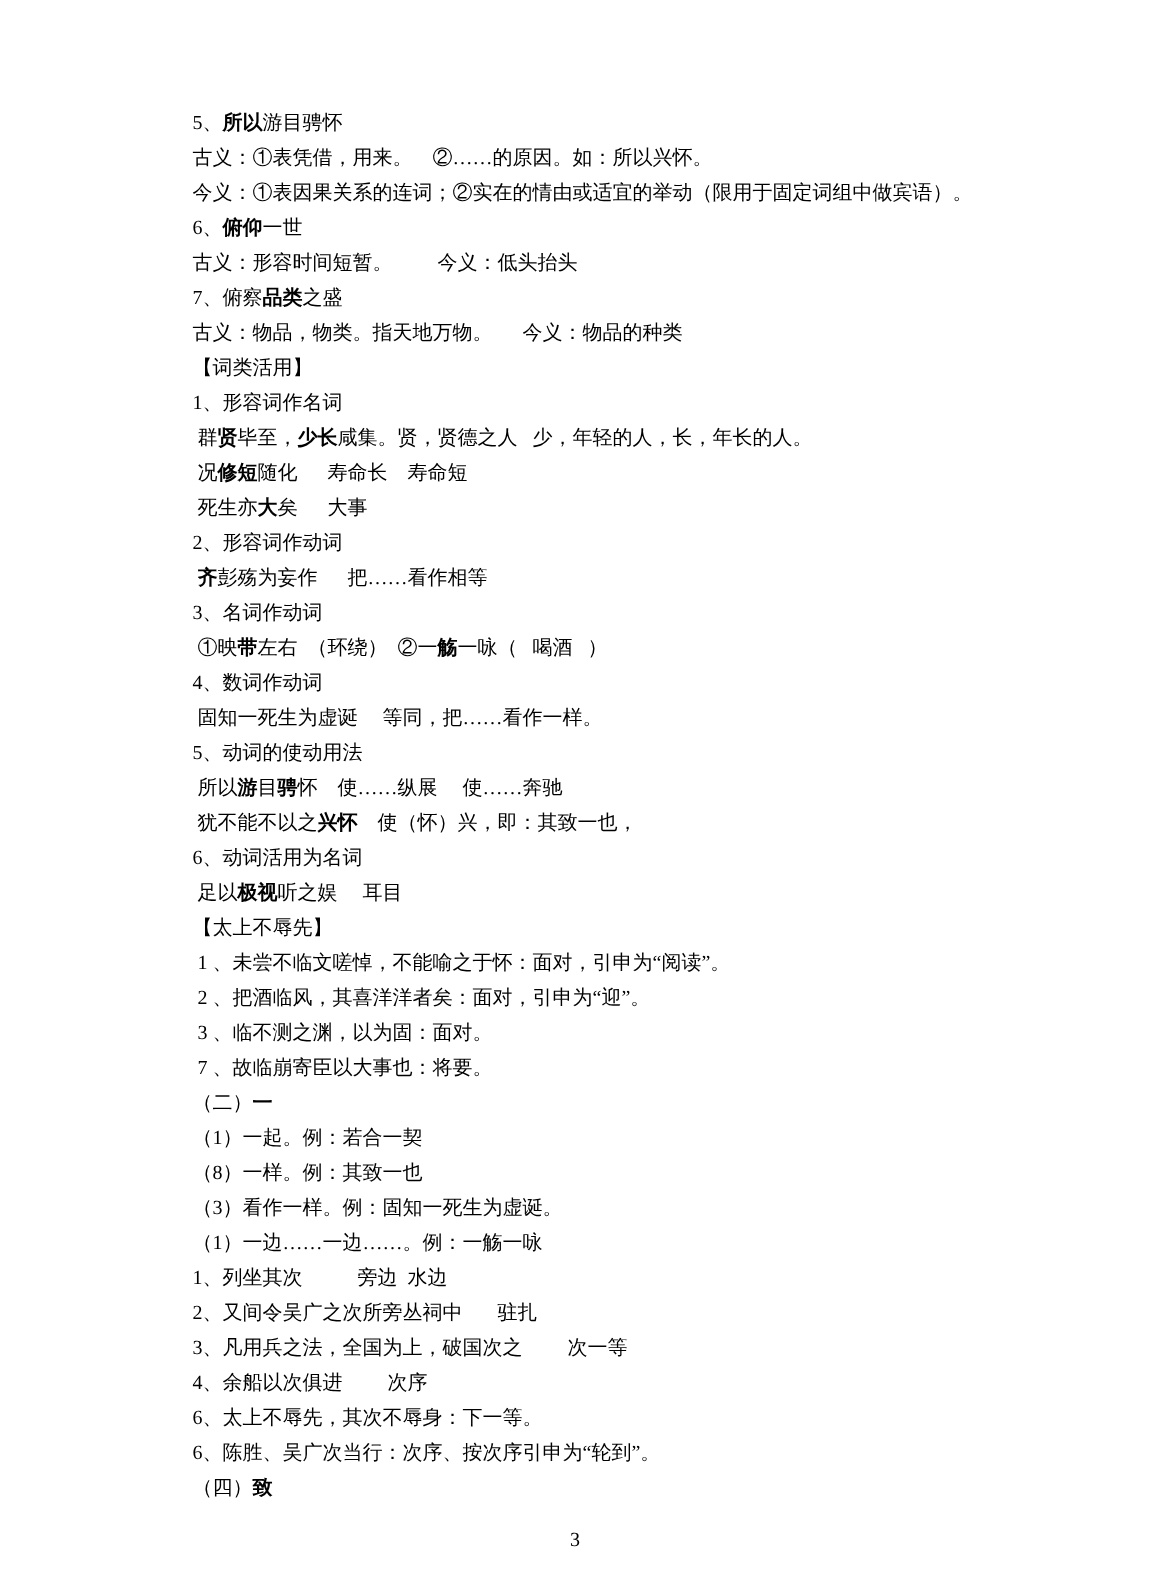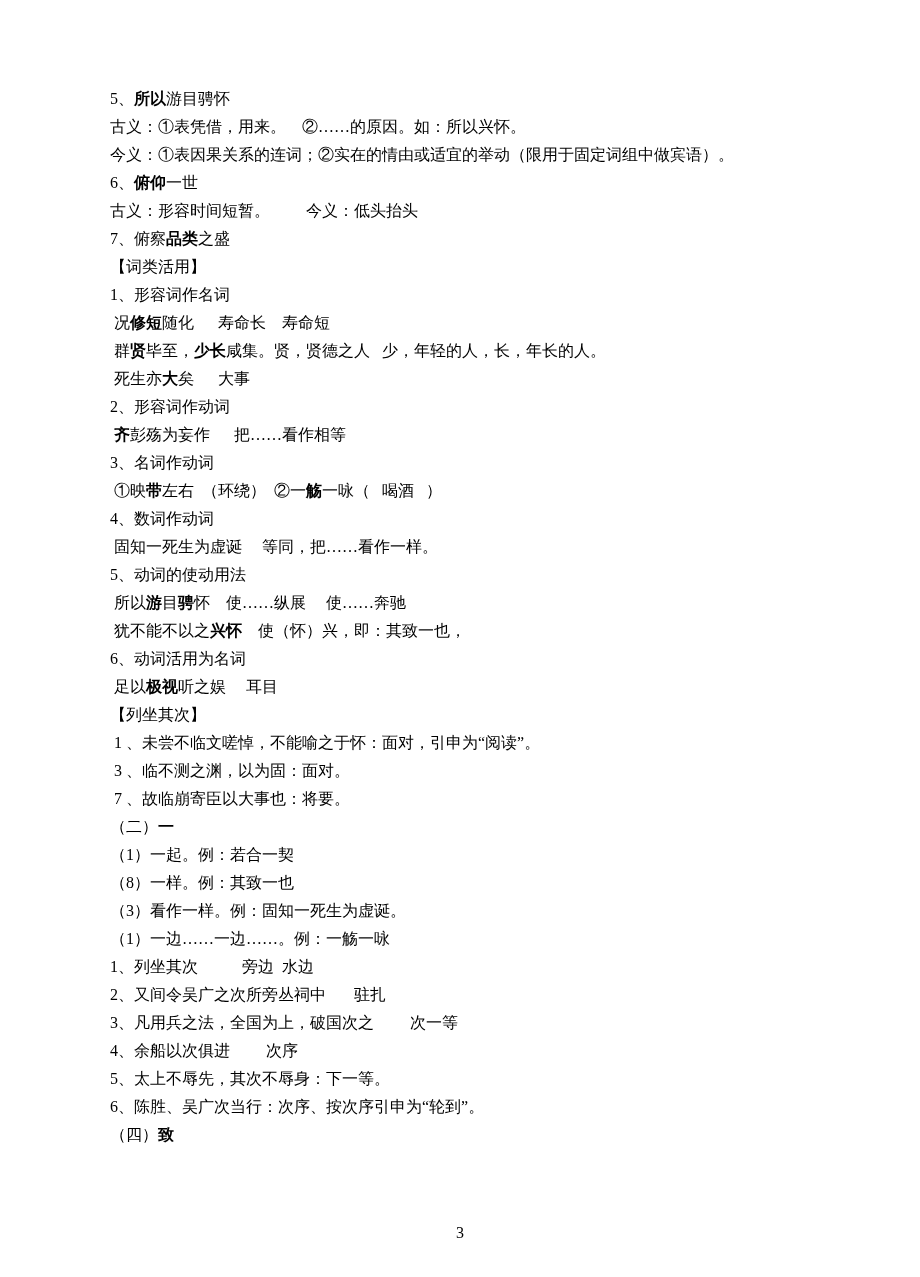--- a/index.html
+++ b/index.html
@@ -13,20 +13,21 @@
   }
   .page {
     width: 920px;
     min-height: 1277px;
     padding: 85px 110px 40px 110px;
     box-sizing: border-box;
     position: relative;
   }
   .line {
     white-space: pre-wrap;
+    margin-left: 44px;
   }
   .bold { font-weight: bold; }
   .pagenum {
     position: absolute;
     bottom: 30px;
     left: 0;
     width: 100%;
     text-align: center;
     font-size: 16px;
   }
@@ -35,47 +36,49 @@
 <body>
 
 <div class="page">
   <div id="content">
       <div class="line"><span>5、</span><span class="bold">所以</span><span>游目骋怀</span></div>
       <div class="line"><span>古义：①表凭借，用来。    ②……的原因。如：所以兴怀。</span></div>
       <div class="line"><span>今义：①表因果关系的连词；②实在的情由或适宜的举动（限用于固定词组中做宾语）。</span></div>
       <div class="line"><span>6、</span><span class="bold">俯仰</span><span>一世</span></div>
       <div class="line"><span>古义：形容时间短暂。         今义：低头抬头</span></div>
       <div class="line"><span>7、俯察</span><span class="bold">品类</span><span>之盛</span></div>
+      <div class="line"><span>古义：物品，物类。指天地万物。      今义：物品的种类</span></div>
       <div class="line"><span>【词类活用】</span></div>
       <div class="line"><span>1、形容词作名词</span></div>
+      <div class="line"><span> 群</span><span class="bold">贤</span><span>毕至，</span><span class="bold">少长</span><span>咸集。贤，贤德之人   少，年轻的人，长，年长的人。</span></div>
       <div class="line"><span> 况</span><span class="bold">修短</span><span>随化      寿命长    寿命短</span></div>
-      <div class="line"><span> 群</span><span class="bold">贤</span><span>毕至，</span><span class="bold">少长</span><span>咸集。贤，贤德之人   少，年轻的人，长，年长的人。</span></div>
       <div class="line"><span> 死生亦</span><span class="bold">大</span><span>矣      大事</span></div>
       <div class="line"><span>2、形容词作动词</span></div>
       <div class="line"><span> </span><span class="bold">齐</span><span>彭殇为妄作      把……看作相等</span></div>
       <div class="line"><span>3、名词作动词</span></div>
       <div class="line"><span> ①映</span><span class="bold">带</span><span>左右  （环绕）  ②一</span><span class="bold">觞</span><span>一咏（   喝酒   ）</span></div>
       <div class="line"><span>4、数词作动词</span></div>
       <div class="line"><span> 固知一死生为虚诞     等同，把……看作一样。</span></div>
       <div class="line"><span>5、动词的使动用法</span></div>
       <div class="line"><span> 所以</span><span class="bold">游</span><span>目</span><span class="bold">骋</span><span>怀    使……纵展     使……奔驰</span></div>
       <div class="line"><span> 犹不能不以之</span><span class="bold">兴怀</span><span>    使（怀）兴，即：其致一也，</span></div>
       <div class="line"><span>6、动词活用为名词</span></div>
       <div class="line"><span> 足以</span><span class="bold">极视</span><span>听之娱     耳目</span></div>
-      <div class="line"><span>【列坐其次】</span></div>
+      <div class="line"><span>【太上不辱先】</span></div>
       <div class="line"><span> 1 、未尝不临文嗟悼，不能喻之于怀：面对，引申为“阅读”。</span></div>
+      <div class="line"><span> 2 、把酒临风，其喜洋洋者矣：面对，引申为“迎”。</span></div>
       <div class="line"><span> 3 、临不测之渊，以为固：面对。</span></div>
       <div class="line"><span> 7 、故临崩寄臣以大事也：将要。</span></div>
       <div class="line"><span>（二）</span><span class="bold">一</span></div>
       <div class="line"><span>（1）一起。例：若合一契</span></div>
       <div class="line"><span>（8）一样。例：其致一也</span></div>
       <div class="line"><span>（3）看作一样。例：固知一死生为虚诞。</span></div>
       <div class="line"><span>（1）一边……一边……。例：一觞一咏</span></div>
       <div class="line"><span>1、列坐其次           旁边  水边</span></div>
       <div class="line"><span>2、又间令吴广之次所旁丛祠中       驻扎</span></div>
       <div class="line"><span>3、凡用兵之法，全国为上，破国次之         次一等</span></div>
       <div class="line"><span>4、余船以次俱进         次序</span></div>
-      <div class="line"><span>5、太上不辱先，其次不辱身：下一等。</span></div>
+      <div class="line"><span>6、太上不辱先，其次不辱身：下一等。</span></div>
       <div class="line"><span>6、陈胜、吴广次当行：次序、按次序引申为“轮到”。</span></div>
       <div class="line"><span>（四）</span><span class="bold">致</span></div>
     </div>
   <div class="pagenum">3</div>
 </div>
 
 </body></html>

